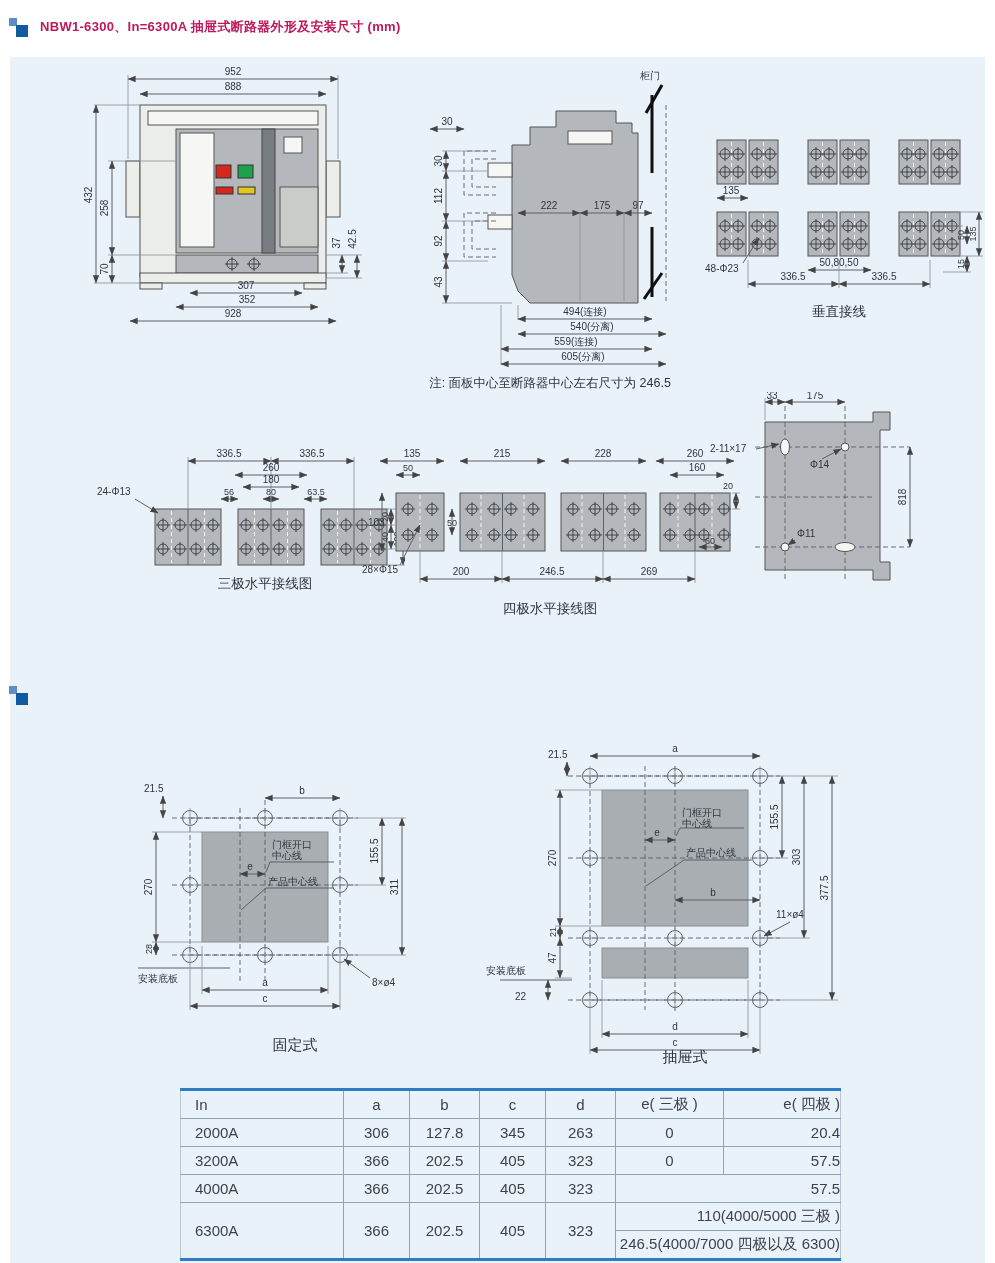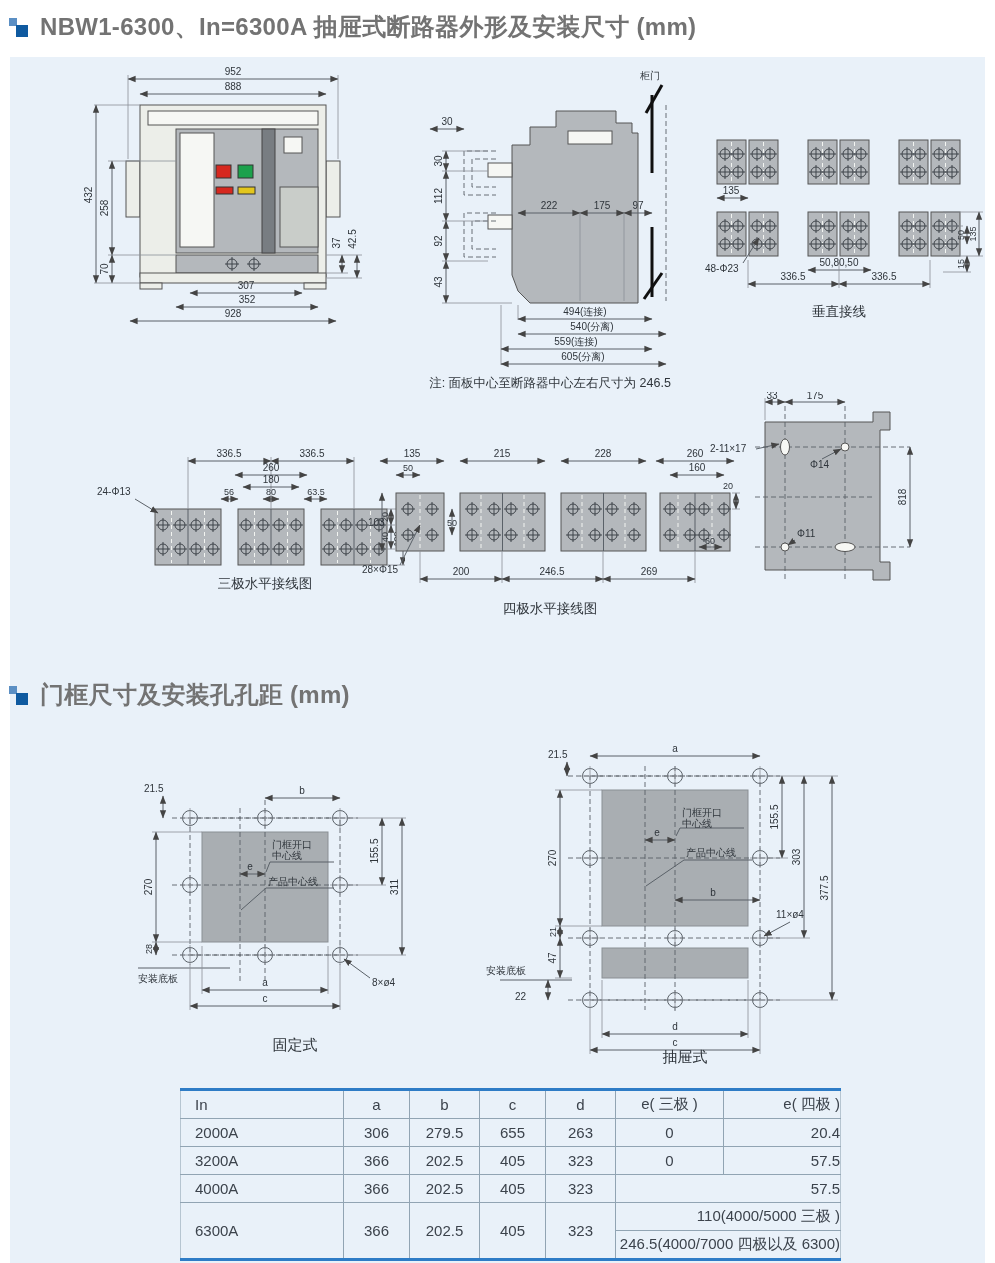--- a/index.html
+++ b/index.html
@@ -1,18 +1,18 @@
 <!DOCTYPE html>
 <html><head>
 <meta charset="utf-8">
 <style>
   html,body{margin:0;padding:0;background:#ffffff;font-family:"Liberation Sans",sans-serif;}
   .page{position:relative;width:995px;height:1263px;background:#fff;overflow:hidden;}
   .sec-title{position:absolute;left:8px;display:flex;align-items:center;gap:10px;height:34px;}
-  .sec-title .txt{color:#737373;font-size:24px;font-weight:bold;letter-spacing:.3px;}
+  .sec-title .txt{color:#be185d;font-size:13px;font-weight:bold;letter-spacing:.3px;}
   .bullet{position:relative;width:22px;height:22px;flex:0 0 22px;}
   .bullet .sq1{position:absolute;left:1px;top:2px;width:8px;height:8px;background:#5b8fc4;}
   .bullet .sq2{position:absolute;left:8px;top:9px;width:12px;height:12px;background:#0f5aa0;}
   .panel{position:absolute;left:10px;width:975px;background:#e9f1f9;}
   #panel1{top:57px;height:689px;}
   #panel2{top:722px;height:541px;}
   .drw{position:absolute;}
   svg text{font-family:"Liberation Sans",sans-serif;}
   text.d{font-size:10px;fill:#2f353b;}
   text.s{font-size:9px;fill:#2f353b;}
@@ -395,21 +395,20 @@
         <text class="d" transform="rotate(-90 196 105)" x="196" y="105" text-anchor="middle">818</text>
       </g>
     </svg>
   </div>
 
   <div class="sec-title" style="top:678px;">
     <span class="bullet">
         <span class="sq1"></span>
         <span class="sq2"></span>
       </span>
-    <span class="txt">门框尺寸及安装孔孔距 (mm)</span>
   </div>
 
   <div class="panel" id="panel2">
 
     <svg class="drw" style="left:120px;top:28px;" width="340" height="310" viewBox="0 0 340 310">
       <g>
         <rect x="72" y="82" width="126" height="110" fill="#a9aeb2" stroke="#8a8f94"></rect>
         <rect x="60" y="68" width="150" height="137" class="dsh" fill="none"></rect>
         <line x1="110" y1="58" x2="110" y2="232" class="dsh"></line>
           <line x1="135" y1="50" x2="135" y2="232" class="dsh"></line>
@@ -560,22 +559,22 @@
         <td>a</td>
         <td>b</td>
         <td>c</td>
         <td>d</td>
         <td>e( 三极 )</td>
         <td>e( 四极 )</td>
       </tr>
       <tr>
         <td class="cl">2000A</td>
         <td>306</td>
-        <td>279.5</td>
-        <td>655</td>
+        <td>127.8</td>
+        <td>345</td>
         <td>263</td>
         <td>0</td>
         <td>20.4</td>
       </tr>
       <tr>
         <td class="cl">3200A</td>
         <td>366</td>
         <td>202.5</td>
         <td>405</td>
         <td>323</td>

